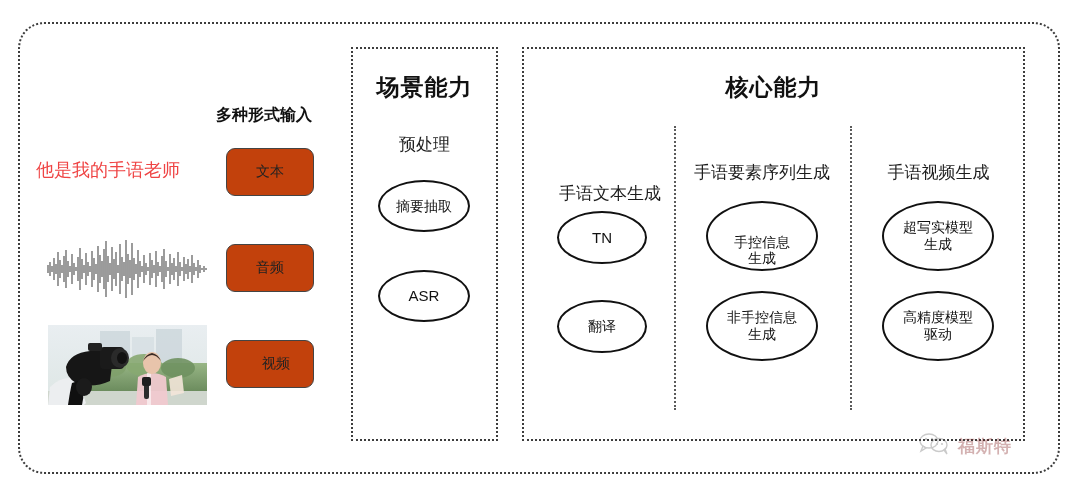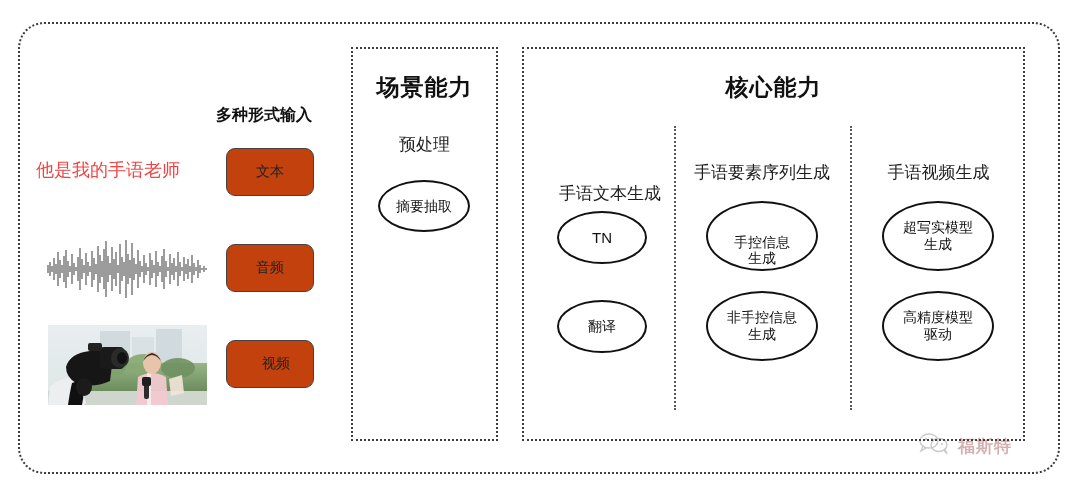--- a/index.html
+++ b/index.html
@@ -328,20 +328,21 @@
   <div class="pill p1">文本</div>
   <div class="pill p2">音频</div>
   <div class="pill p3">视频</div>
 
   <div class="panel panel-scene">
     <div class="panel-title">场景能力</div>
 
     <div class="col-heading" style="left:0; right:0; top:84px;">预处理</div>
 
     <div class="ellipse" style="left:25px; top:131px; width:92px; height:52px;">摘要抽取</div>
+    <div class="ellipse en" style="left:25px; top:221px; width:92px; height:52px;">ASR</div>
   </div>
 
   <div class="panel panel-core">
     <div class="panel-title">核心能力</div>
 
     <div class="col-divider d1"></div>
     <div class="col-divider d2"></div>
 
     <div class="col-heading" style="left:11px; top:112px; width:150px;margin-top:21px;">手语文本生成</div>
     <div class="ellipse en" style="left:33px; top:162px; width:90px; height:53px;">TN</div>

